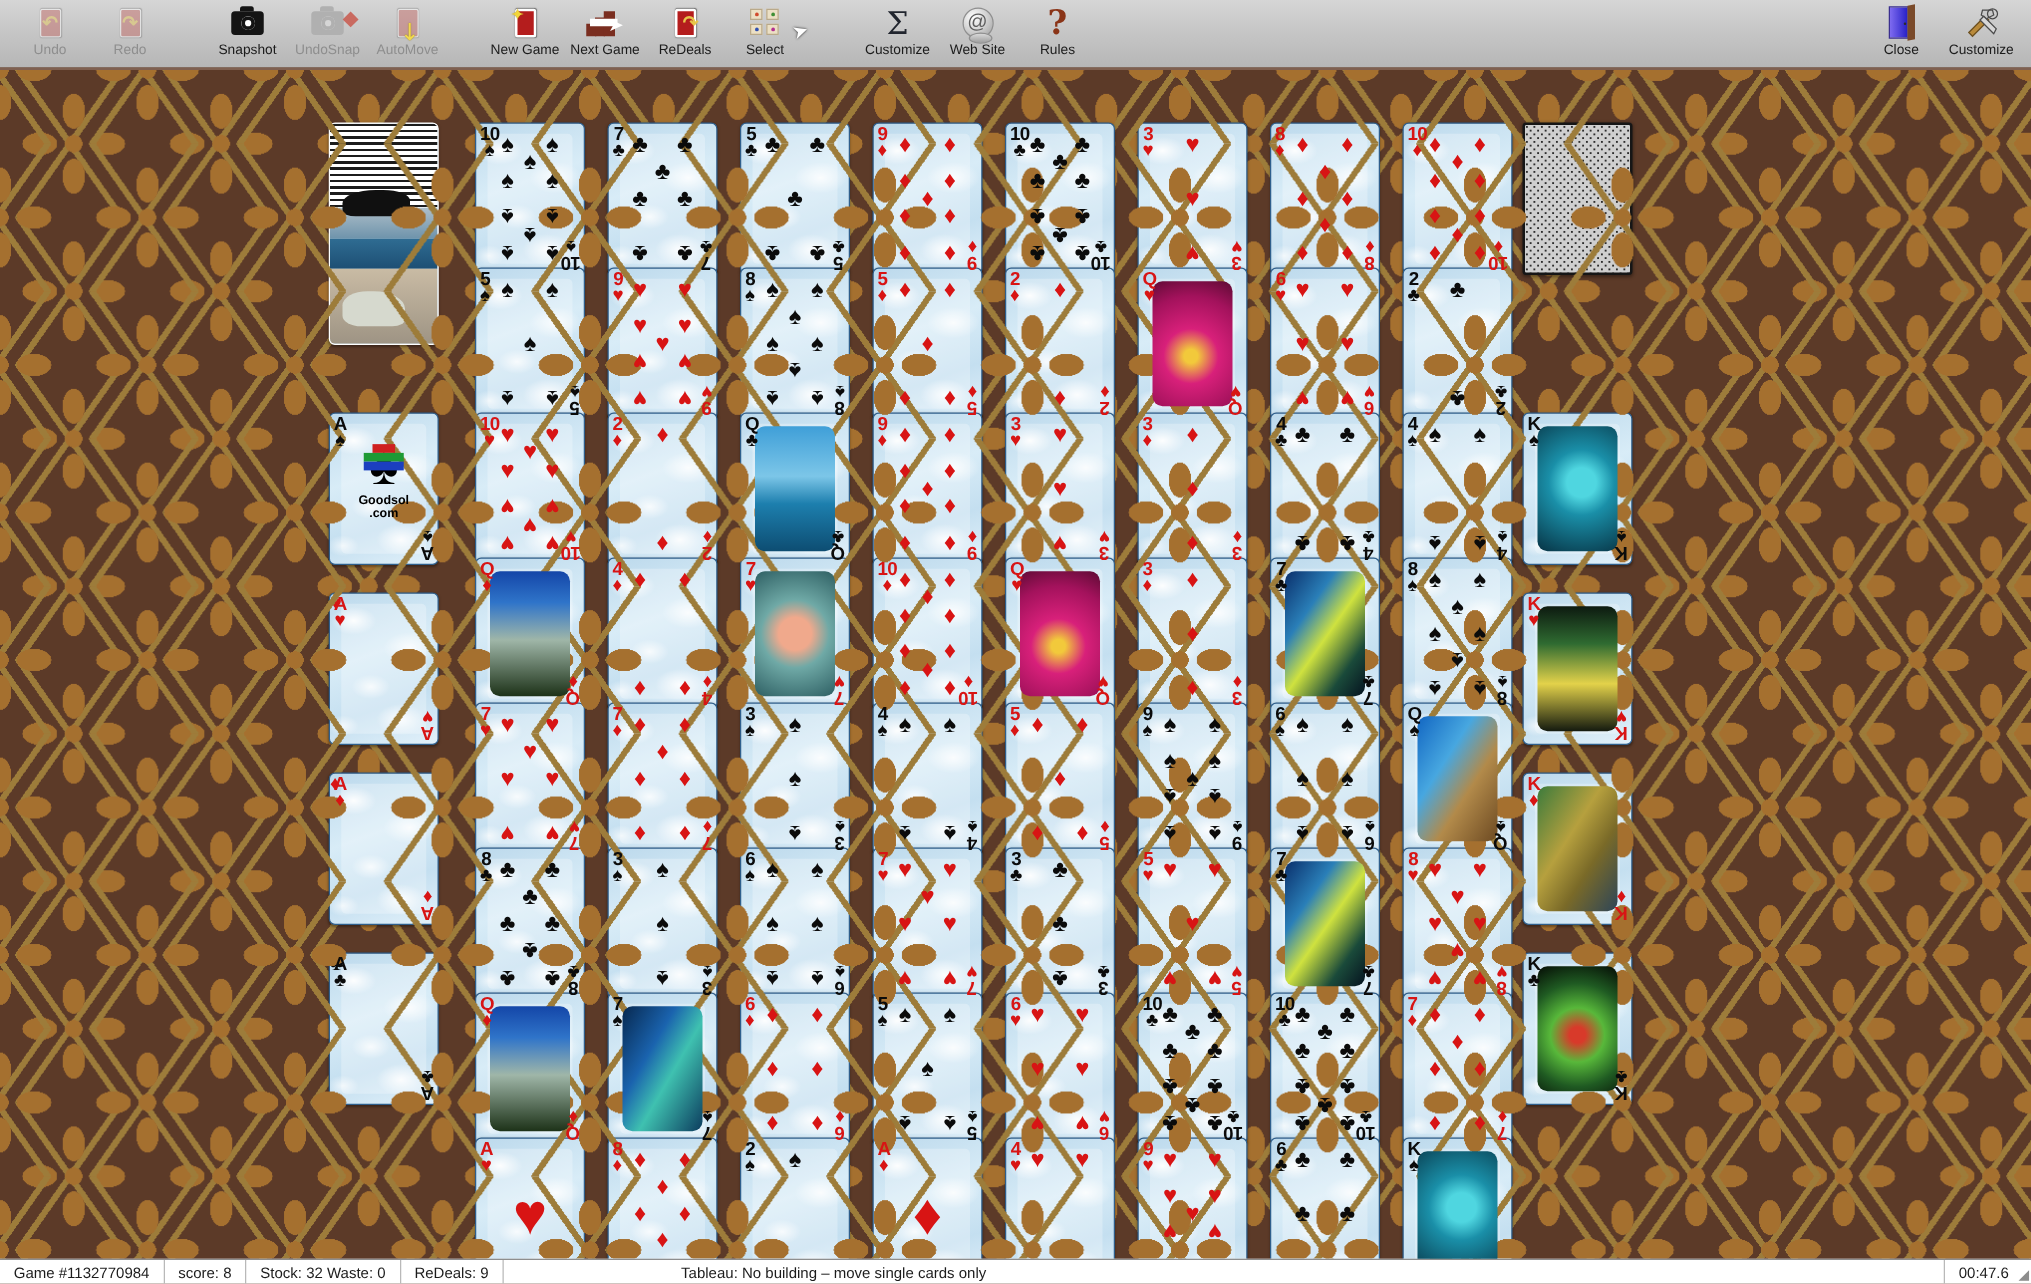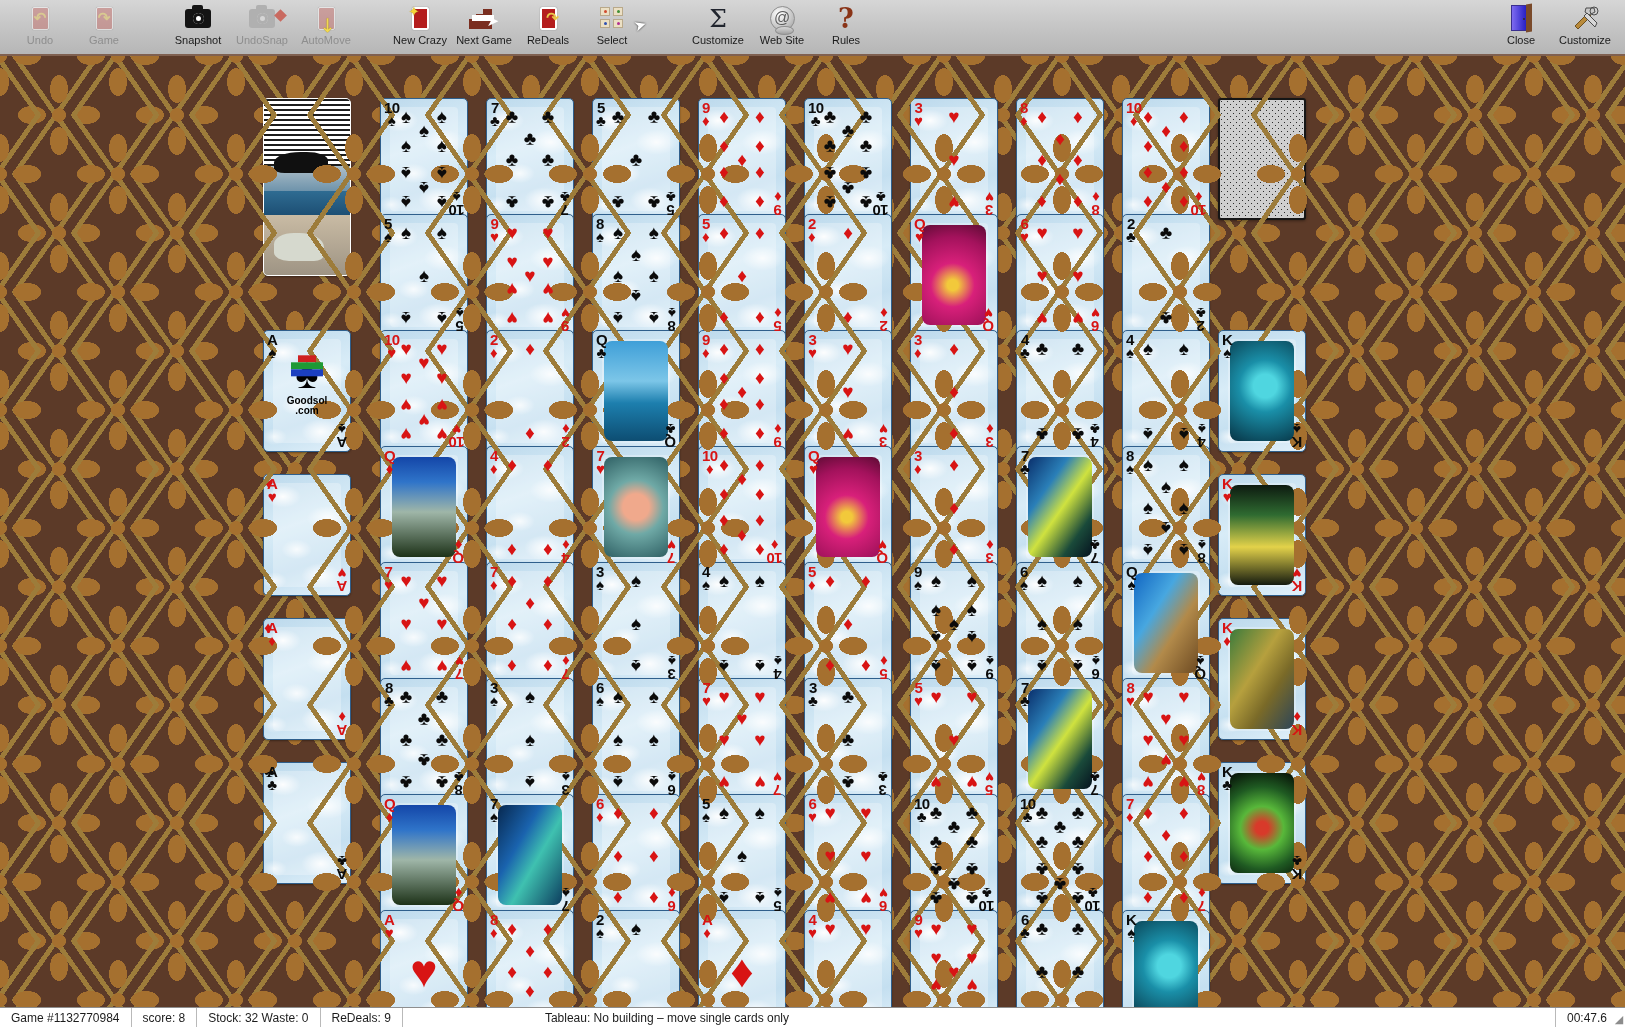--- a/index.html
+++ b/index.html
@@ -349,21 +349,21 @@
       </div>
       <div class="tlabel">Undo</div>
     </div>
 
     <div class="tool disabled">
       <div class="glyph">
         <div class="mini-card dim">
             <div class="arrow-ovr">↷</div>
           </div>
       </div>
-      <div class="tlabel">Game</div>
+      <div class="tlabel">Redo</div>
     </div>
 
     <div class="gap-md"></div>
 
     <div class="tool">
       <div class="glyph">
           <div class="cam"></div>
         </div>
       <div class="tlabel">Snapshot</div>
     </div>
@@ -385,21 +385,21 @@
     </div>
 
     <div class="gap-md"></div>
 
     <div class="tool">
       <div class="glyph">
         <div class="mini-card red-solid">
             <span class="star">✦</span>
           </div>
       </div>
-      <div class="tlabel">New Crazy</div>
+      <div class="tlabel">New Game</div>
     </div>
 
     <div class="tool">
       <div class="glyph">
         <div class="nextgame">
           <i class="ng-step" style="left:0;  top:12px; width:8px;  height:10px;"></i>
           <i class="ng-step" style="left:7px; top:7px;  width:8px;  height:15px;"></i>
           <i class="ng-step" style="left:14px;top:2px;  width:9px;  height:20px;"></i>
           <i class="ng-step" style="left:3px; top:8px;  width:22px; height:6px; background:#ffffff;"></i>
           <span class="ng-arrow">➤</span>

